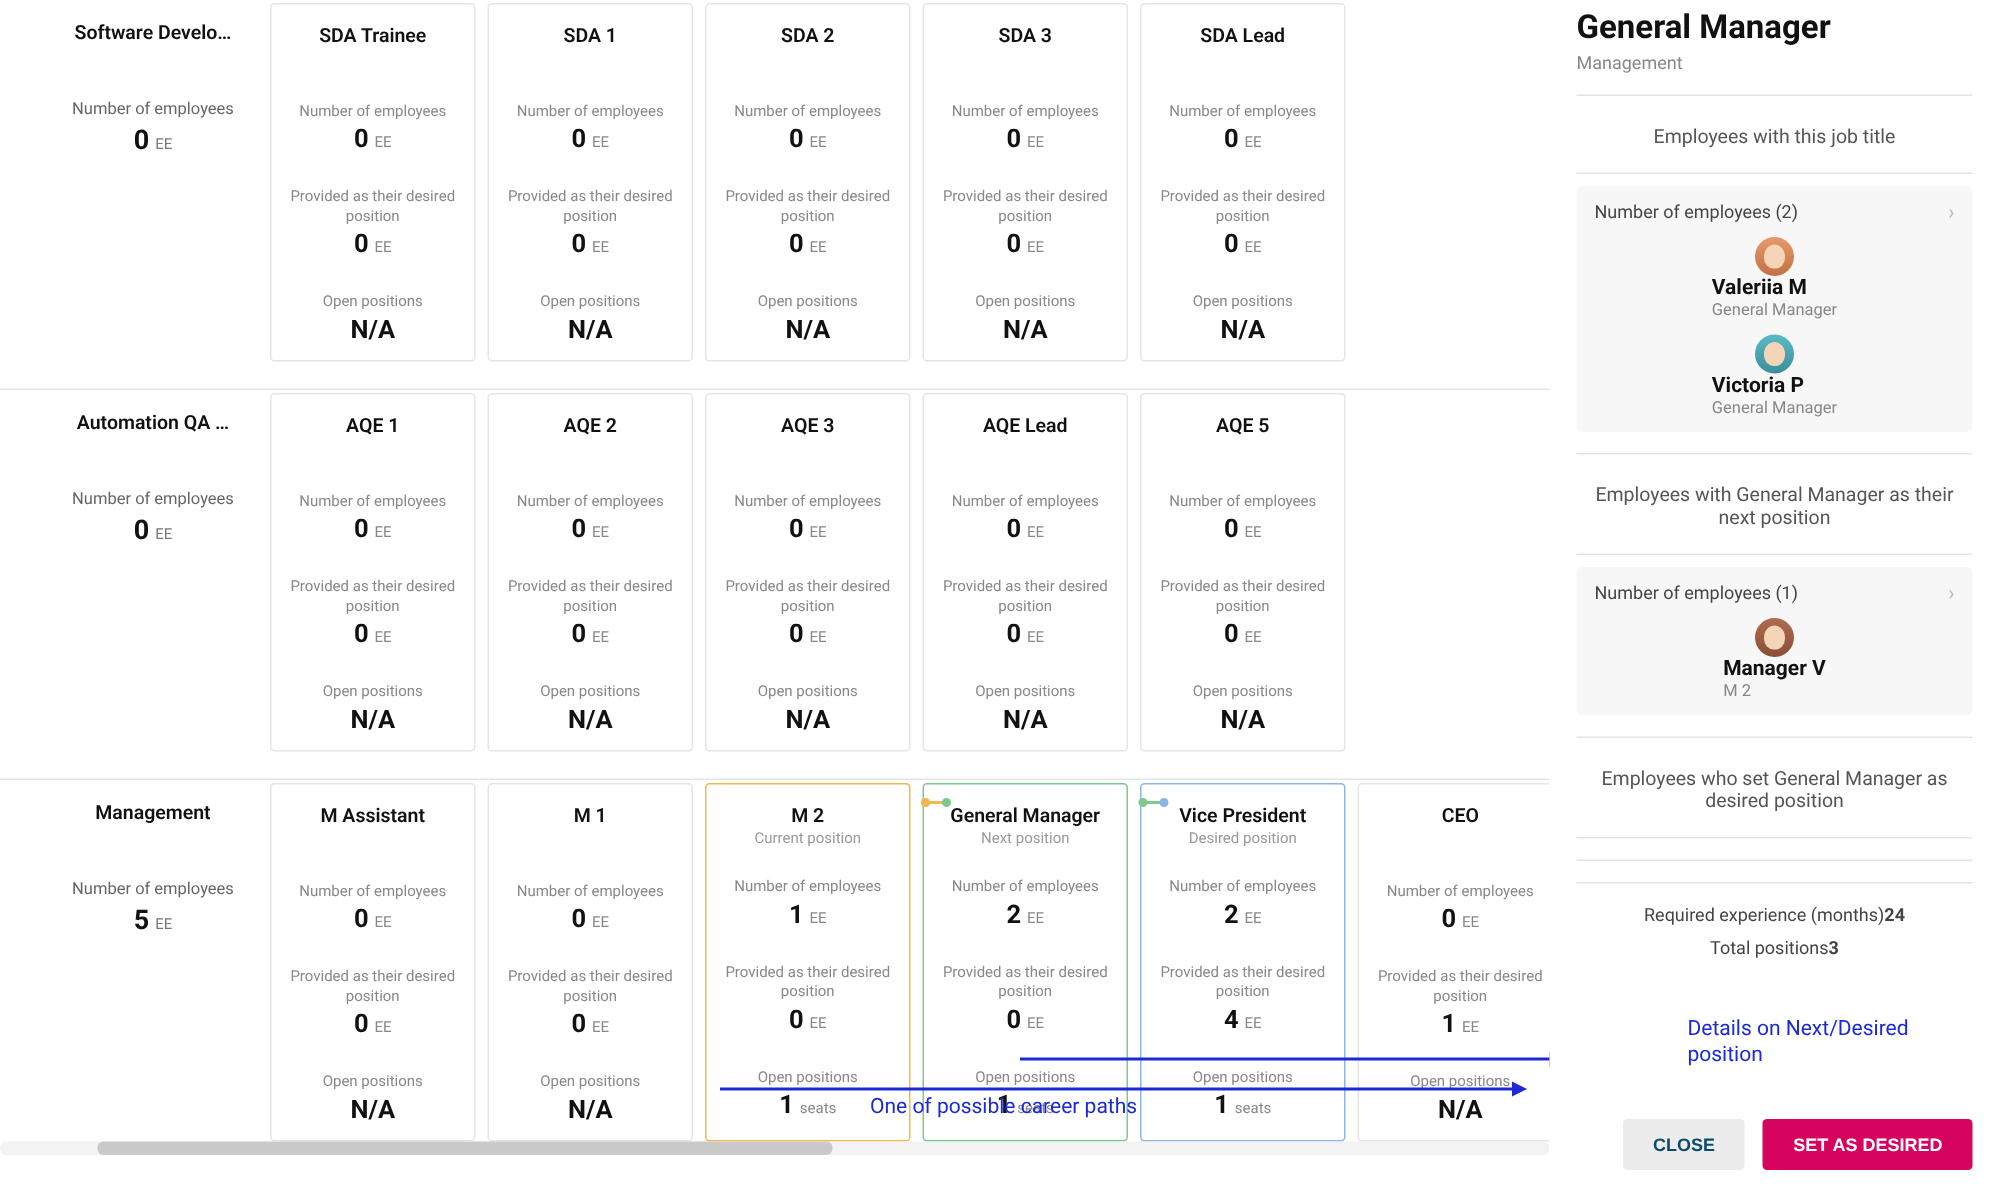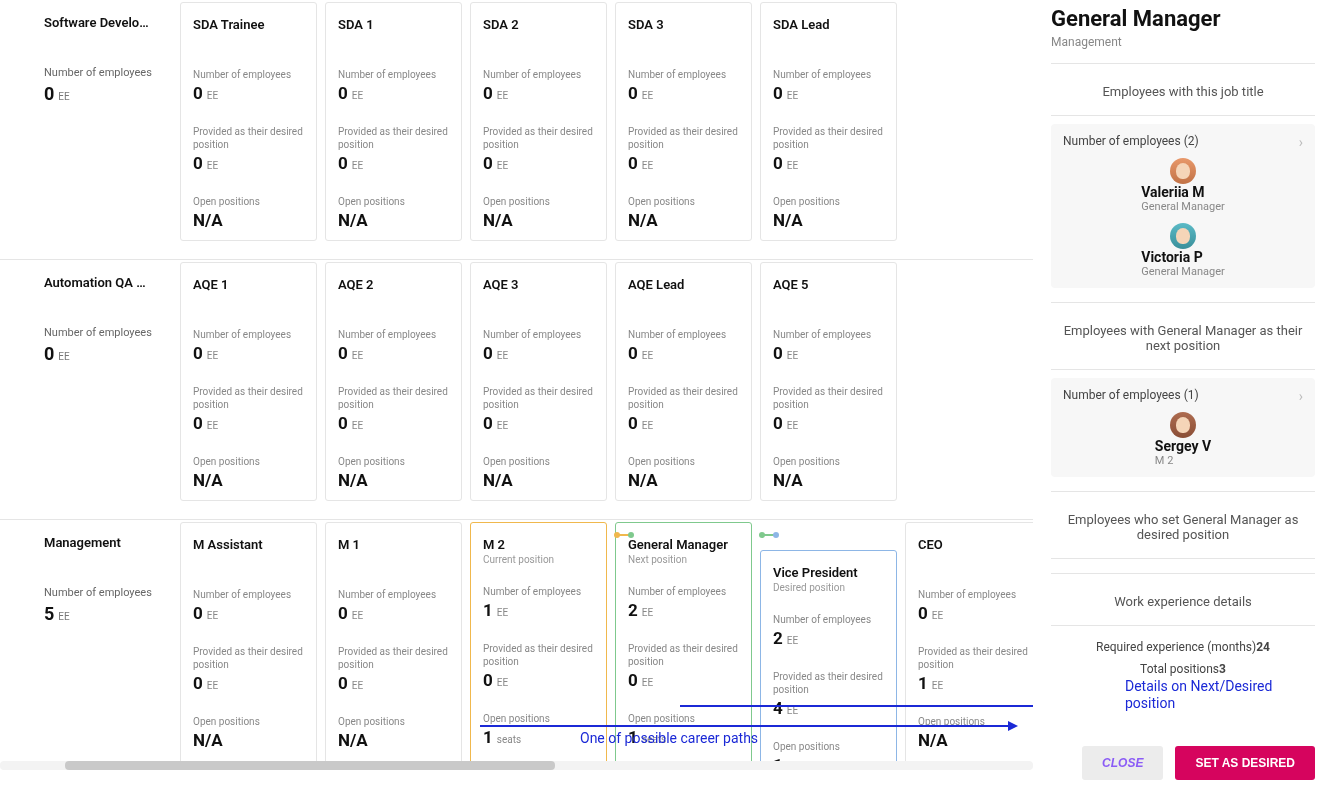--- a/index.html
+++ b/index.html
@@ -1,35 +1,35 @@
 <!DOCTYPE html>
 <html><head>
 <meta charset="utf-8">
 <style>
   * { box-sizing: border-box; margin: 0; padding: 0; }
   body { font-family: -apple-system, BlinkMacSystemFont, "Segoe UI", Roboto, Arial, sans-serif; background: #fff; color: #222; font-size: 12px; width: 1333px; height: 790px; overflow: hidden; position: relative; }
-  .main-area { position: absolute; left: 0; top: 0; width: 1033px; height: 766px; overflow: hidden; }
+  .main-area { position: absolute; left: 0; top: 0; width: 1033px; height: 766px; overflow: hidden; text-align: center; }
   .row { display: flex; border-bottom: 1px solid #e5e5e5; }
   .row-label { width: 180px; flex: 0 0 180px; padding: 15px 20px 0 44px; }
   .row-title { font-size: 13px; font-weight: 600; color: #111; white-space: nowrap; overflow: hidden; text-overflow: ellipsis; }
   .row-num-label { font-size: 11px; color: #666; margin-top: 36px; }
   .row-num { font-size: 18px; font-weight: 700; color: #111; margin-top: 4px; display: inline-block; }
   .row-num .ee { font-size: 10px; font-weight: 400; color: #777; margin-left: 4px; }
   .cards { display: flex; gap: 8px; padding: 2px 0 18px 0; position: relative; }
   .card { width: 137px; flex: 0 0 137px; background: #fff; border: 1px solid #e5e5e5; border-radius: 3px; padding: 14px 12px 10px 12px; position: relative; }
   .card .title { font-size: 13px; font-weight: 600; color: #111; }
   .card .subtitle { font-size: 10px; color: #999; margin-top: 2px; }
   .card .title-spacer { height: 16px; }
   .card .block-label { font-size: 10px; color: #888; margin-top: 22px; line-height: 1.3; }
   .card .block-label.first { margin-top: 20px; }
   .card .block-val { font-size: 17px; font-weight: 700; color: #111; margin-top: 2px; }
   .card .block-val .unit { font-size: 10px; font-weight: 400; color: #888; margin-left: 4px; }
   .card.current { border: 1.5px solid #f0b84d; }
   .card.next { border: 1.5px solid #7fc98d; }
-  .card.desired { border: 1.5px solid #8db6e6; margin-top: 28px; }
+  .card.desired { border: 1.5px solid #8db6e6; }
   .connector { position: absolute; top: 14px; width: 12px; height: 2px; }
   .connector::before, .connector::after { content: ""; position: absolute; width: 6px; height: 6px; border-radius: 50%; top: -2px; }
   .conn-cur-next { background: #f0b84d; left: 438px; }
   .conn-cur-next::before { background:#f0b84d; left:-4px;}
   .conn-cur-next::after { background:#7fc98d; right:-4px;}
   .conn-next-des { background: #7fc98d; left: 583px; }
   .conn-next-des::before { background:#7fc98d; left:-4px;}
   .conn-next-des::after { background:#8db6e6; right:-4px;}
   .scroll-track { position: absolute; bottom: 20px; left: 0; width: 1033px; height: 9px; background: #f3f3f3; border-radius: 4px; }
   .scroll-thumb { position: absolute; left: 65px; width: 490px; height: 9px; background: #c9c9c9; border-radius: 4px; }
@@ -54,21 +54,21 @@
   .emp-av { width: 26px; height: 26px; border-radius: 50%; background: linear-gradient(#e8986a,#c17246); flex:0 0 26px; position:relative;}
   .emp-av::after { content:""; position:absolute; left:6px; top:5px; width:14px; height:16px; background:#f5d5b8; border-radius:50% 50% 45% 45%;}
   .emp-av.b { background: linear-gradient(#5bbac6,#3a8f9a);}
   .emp-av.c { background: linear-gradient(#ae6c50,#8a4e36);}
   .emp-info .name { font-size: 14px; font-weight: 700; color:#111;}
   .emp-info .role { font-size: 11px; color:#888;}
   .sb-empty { text-align: center; font-size: 12px; color: #555; padding: 4px 0;}
   .sb-kv { display:flex; justify-content:center; font-size:12px; color:#444; padding: 4px 0;}
   .sb-footer { position: absolute; bottom: 0; left: 0; right: 0; padding: 10px 18px; display:flex; gap: 12px; justify-content: flex-end; }
   .btn { border:none; border-radius: 3px; padding: 10px 20px; font-size: 12px; font-weight: 700; cursor:pointer; }
-  .btn.close { background:#ececec; color:#8b5cf6;font-style:italic;}
+  .btn.close { background:#ececec; color:#0c4a6e;}
   .btn.primary { background:#d6045e; color:#fff;}
 </style>
 </head>
 <body>
 
 <div class="main-area" id="main-area">
     <div class="row">
       <div class="row-label">
     <div class="row-title">Software Develo…</div>
     <div class="row-num-label">Number of employees</div>
@@ -294,31 +294,30 @@
   <div class="sb-hr"></div>
   <div class="sb-section-title">Employees with General Manager as their next position</div>
   <div class="sb-hr" style="margin:10px 0 0 0"></div>
   <div class="sb-card">
     <div class="sb-card-head">Number of employees (1)</div>
     <span class="sb-chevron">›</span>
     <div id="emp-next">
         <div class="emp">
           <div class="emp-av c"></div>
       <div class="emp-info">
-            <div class="name">Sergey V</div>
+            <div class="name">Manager V</div>
       <div class="role">M 2</div>
           </div>
         </div>
       </div>
   </div>
   <div class="sb-hr"></div>
   <div class="sb-section-title">Employees who set General Manager as desired position</div>
   <div class="sb-hr" style="margin:10px 0"></div>
   <div class="sb-hr"></div>
-  <div class="sb-section-title">Work experience details</div>
   <div class="sb-hr" style="margin:10px 0"></div>
   <div id="exp-kv">
       <div class="sb-kv">
         <span>Required experience (months)</span>
         <span><b>24</b></span>
       </div>
       <div class="sb-kv">
         <span>Total positions</span>
         <span><b>3</b></span>
       </div>

